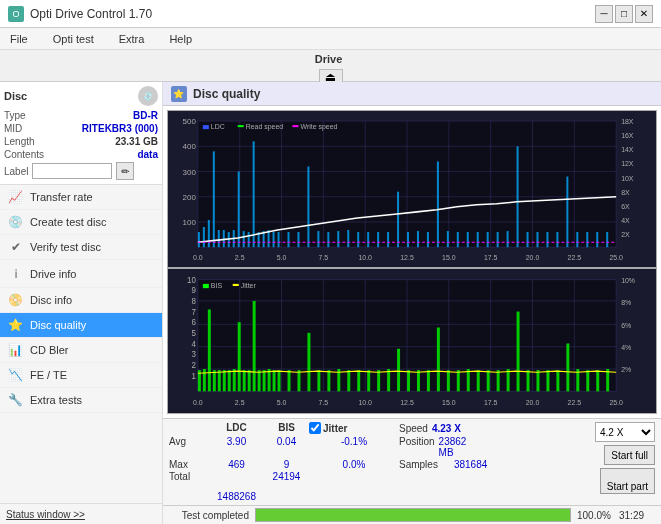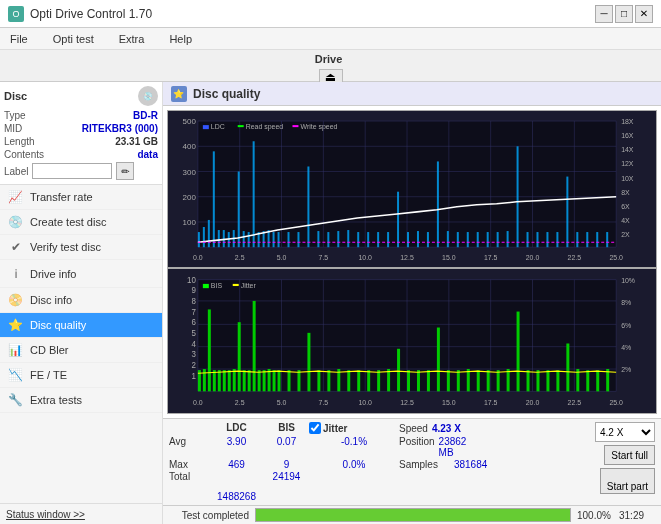--- a/index.html
+++ b/index.html
@@ -455,21 +455,21 @@
             </div>
             <div style="display:flex;align-items:center;gap:4px;">
               <span style="color:#333;">Speed</span>
               <span style="color:#0000cc;font-weight:bold;">4.23 X</span>
             </div>
           </div>
 
           <div style="display:grid; grid-template-columns:40px 55px 45px 90px 85px; margin-bottom:1px;">
             <span style="color:#333;">Avg</span>
             <span style="text-align:center;color:#0000cc;">3.90</span>
-            <span style="text-align:center;color:#0000cc;">0.07</span>
+            <span style="text-align:center;color:#0000cc;">0.04</span>
             <span style="text-align:center;color:#0000cc;">-0.1%</span>
             <div style="display:flex;gap:4px;">
               <span style="color:#333;">Position</span>
               <span style="color:#0000cc;">23862 MB</span>
             </div>
           </div>
 
           <div style="display:grid; grid-template-columns:40px 55px 45px 90px 85px; margin-bottom:1px;">
             <span style="color:#333;">Max</span>
             <span style="text-align:center;color:#0000cc;">469</span>

